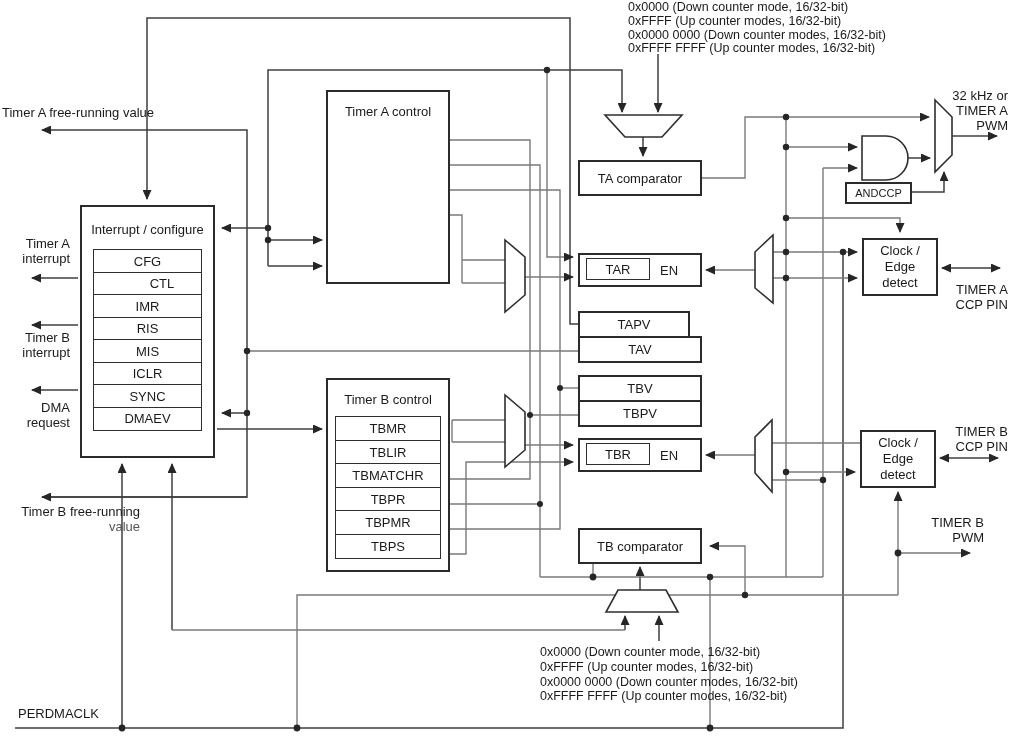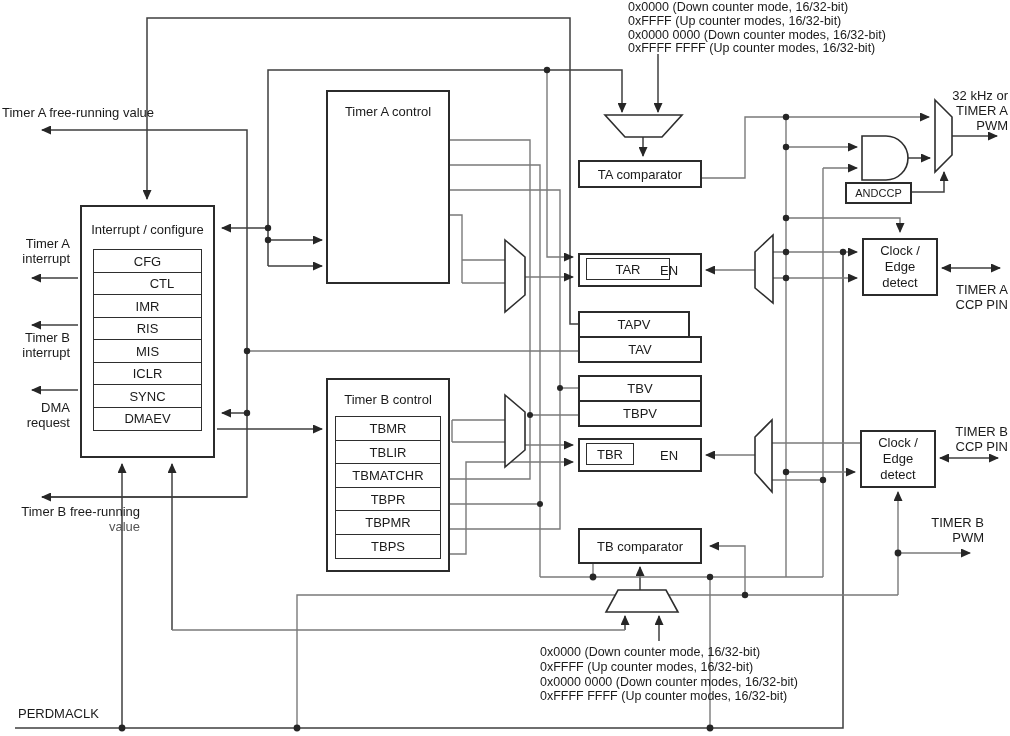--- a/index.html
+++ b/index.html
@@ -231,35 +231,35 @@
     <div class="regs" style="left:7px;top:36px;width:106px;">
       <div class="reg" style="height:25px;">TBMR</div>
       <div class="reg" style="height:25px;">TBLIR</div>
       <div class="reg" style="height:25px;">TBMATCHR</div>
       <div class="reg" style="height:25px;">TBPR</div>
       <div class="reg" style="height:25px;">TBPMR</div>
       <div class="reg" style="height:25px;">TBPS</div>
     </div>
   </div>
 
-  <div class="cbox" style="left:578px;top:160px;width:124px;height:28px;">TA comparator</div>
+  <div class="cbox" style="left:578px;top:160px;width:124px;height:36px;">TA comparator</div>
 
   <div class="cbox" style="left:578px;top:253px;width:124px;height:34px;">
-    <div class="thinbox" style="left:6px;top:3px;width:84px;height:22px;border-width:1.5px;">TAR</div>
+    <div class="thinbox" style="left:6px;top:3px;width:64px;height:22px;border-width:1.5px;">TAR</div>
     <span style="position:absolute;left:80px;top:0;bottom:0;display:flex;align-items:center;">EN</span>
   </div>
 
   <div class="cbox" style="left:578px;top:311px;width:112px;height:27px;">TAPV</div>
   <div class="cbox" style="left:578px;top:336px;width:124px;height:27px;">TAV</div>
 
   <div class="cbox" style="left:578px;top:375px;width:124px;height:27px;">TBV</div>
   <div class="cbox" style="left:578px;top:400px;width:124px;height:27px;">TBPV</div>
 
   <div class="cbox" style="left:578px;top:438px;width:124px;height:34px;">
-    <div class="thinbox" style="left:6px;top:3px;width:48px;height:22px;border-width:1.5px;">TBR</div>
+    <div class="thinbox" style="left:6px;top:3px;width:64px;height:22px;border-width:1.5px;">TBR</div>
     <span style="position:absolute;left:80px;top:0;bottom:0;display:flex;align-items:center;">EN</span>
   </div>
 
   <div class="cbox" style="left:578px;top:528px;width:124px;height:36px;">TB comparator</div>
 
   <div class="cbox" style="left:845px;top:182px;width:67px;height:22px;font-size:11px;">ANDCCP</div>
 
   <div class="cbox" style="left:862px;top:238px;width:76px;height:58px;flex-direction:column;line-height:16px;">
     <div>Clock / Edge</div>
     <div>detect</div>

